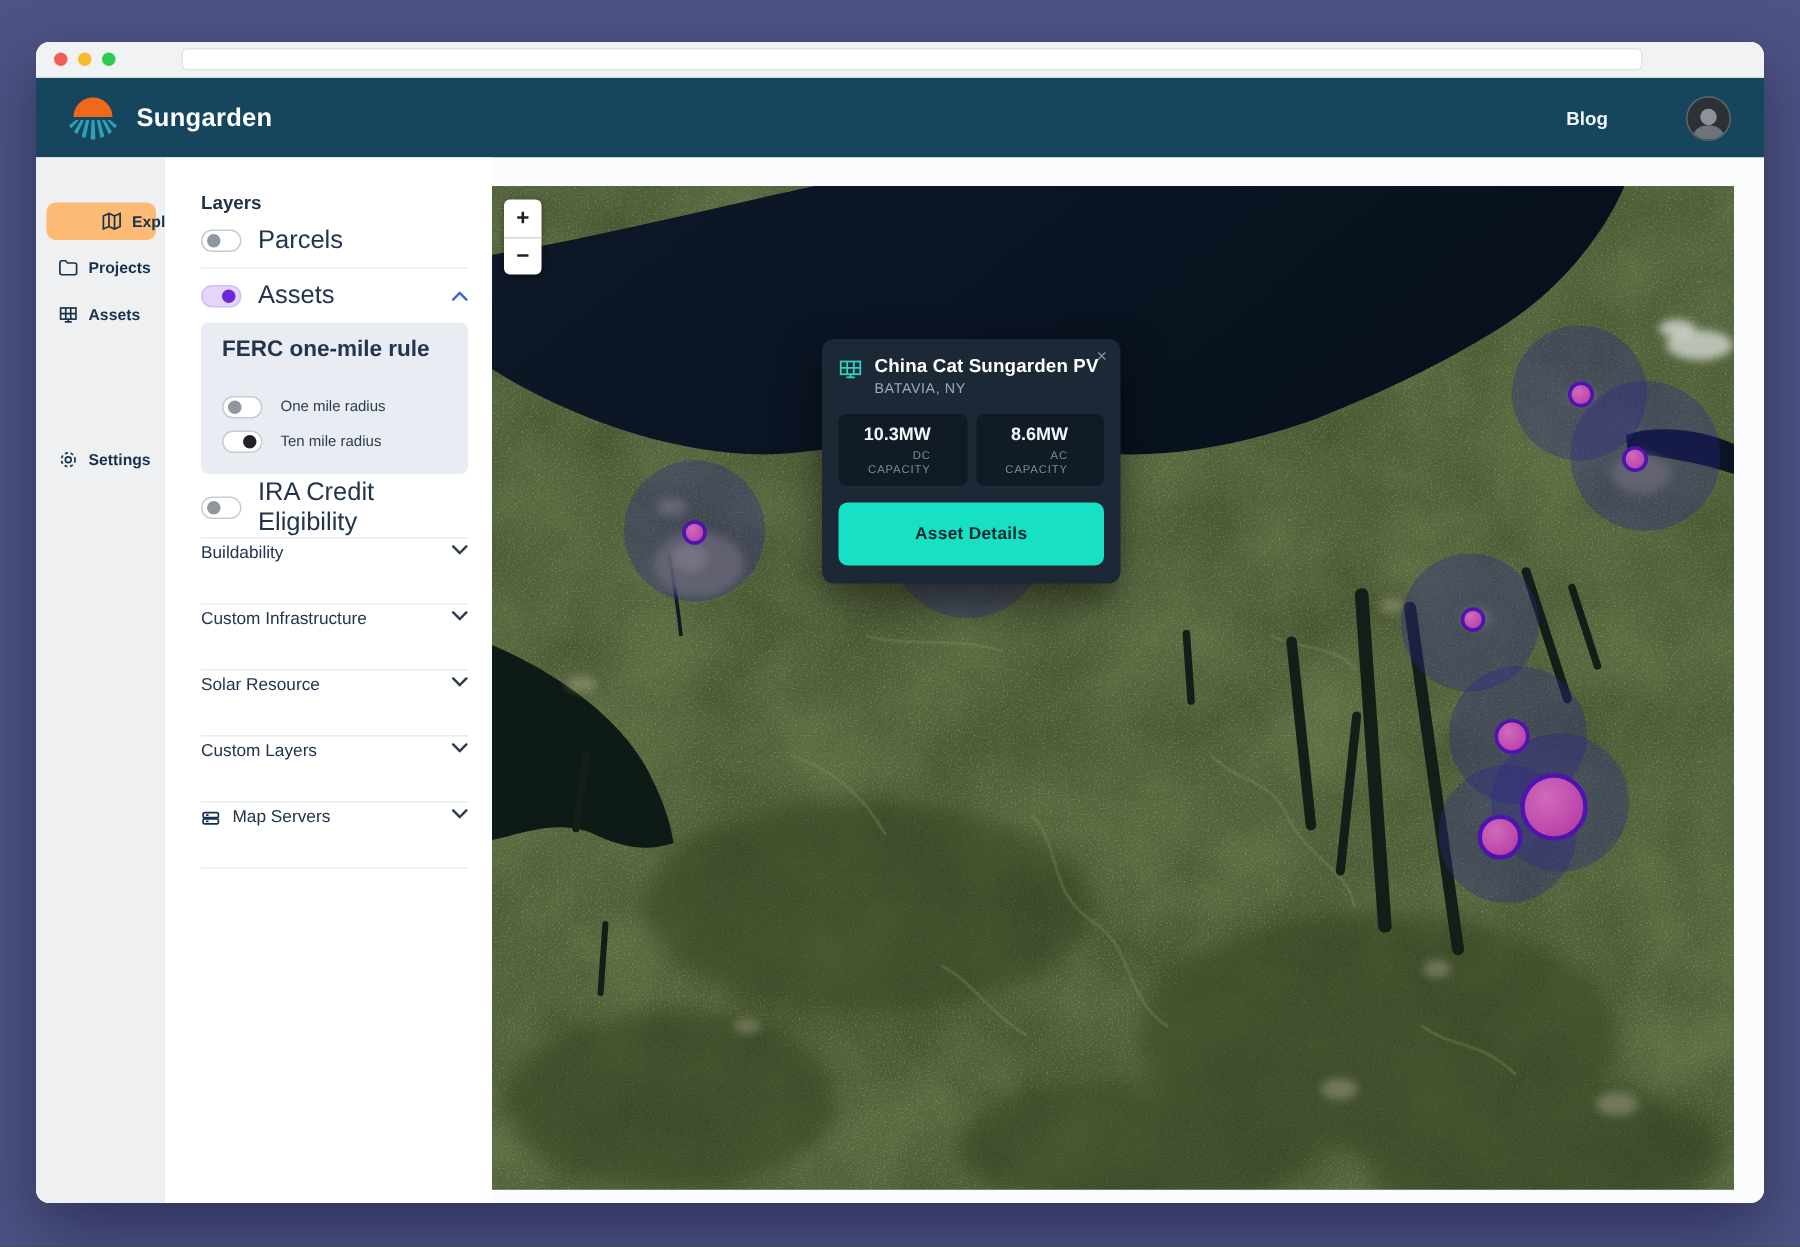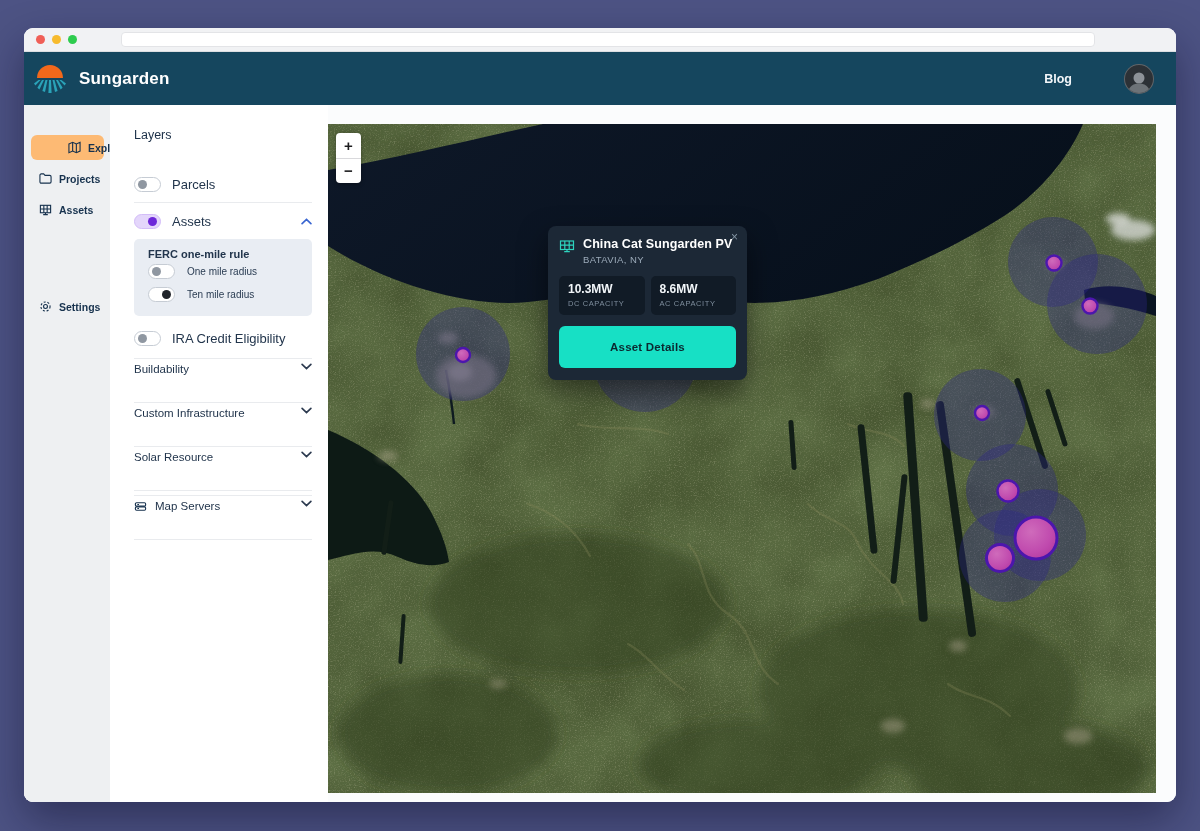--- a/index.html
+++ b/index.html
@@ -23,21 +23,21 @@
   .traffic { display:flex; gap:7px; margin-right:18px; }
   .dot8 { width:9px; height:9px; border-radius:50%; }
   .dot-red{ background:#f05f57; } .dot-yellow{ background:#f7bb2e; } .dot-green{ background:#2ecc4e; }
   .urlbar {
     flex:0 0 auto; width:974px; height:15px; margin-left:26px;
     background:#ffffff; border:1px solid #e3e4e7; border-radius:4px;
   }
   
   .appbar {
     height:53px; background:#15465e; display:flex; align-items:center;
-    padding:0 22px 0 8px; color:#fff;
+    padding:0 22px 0 20px; color:#fff;
   }
   .logo { width:36px; height:32px; display:block; }
   .brand { font-size:17px; font-weight:700; margin-left:11px; letter-spacing:.2px; }
   .appbar-spacer { flex:1; }
   .blog-link { font-size:12.5px; font-weight:600; color:#f2f6f9; margin-right:52px; cursor:pointer; }
   .avatar {
     width:30px; height:30px; border-radius:50%; overflow:hidden; background:#2c3136;
     display:flex; align-items:flex-end; justify-content:center; border:1px solid rgba(255,255,255,.25);
   }
   
@@ -52,40 +52,40 @@
     font-size:10.5px; font-weight:600;
   }
   .nav-item.active { background:#fdba74;padding-left:37px; }
   .nav-item svg { flex:0 0 auto; }
   .nav-gap { height:66px; }
   
   .layers-panel {
     position:absolute; left:86px; top:0; bottom:0; width:218px; background:#ffffff;
     padding:23px 16px 0 24px; color:#1c3048;
   }
-  .layers-title { font-size:12.5px; font-weight:400; margin-bottom:28px; }
+  .layers-title { font-size:12.5px; font-weight:700; margin-bottom:4px; }
   .toggle-row { display:flex; align-items:center; height:28px; }
-  .toggle-row .lbl { margin-left:11px; font-size:13px; font-weight:400; color:#22354c; flex:1; }
+  .toggle-row .lbl { margin-left:11px; font-size:17px; font-weight:400; color:#22354c; flex:1; }
   .divider { height:1px; background:#e9ebee; margin:4px 0; }
   .toggle {
     position:relative; width:27px; height:15px; border-radius:9px;
     background:#ffffff; border:1px solid #c6ccd4; cursor:pointer; flex:0 0 auto;
   }
   .toggle .knob {
     position:absolute; top:2px; left:3px; width:9px; height:9px; border-radius:50%;
     background:#8f97a1; transition:none;
   }
   .toggle.purple.on { background:#e4d6fb; border-color:#d3bdf8; }
   .toggle.purple.on .knob { left:auto; right:3px; background:#6d28d9; }
   .toggle.dark.on { background:#fff; border-color:#c6ccd4; }
   .toggle.dark.on .knob { left:auto; right:3px; background:#20242a; }
   .ferc-panel {
     background:#e9edf3; border-radius:5px; margin:4px 0 6px 0; padding:9px 10px 10px 14px;
   }
-  .ferc-title { font-size:11px; font-weight:600; color:#22354c; margin-bottom:0; }
+  .ferc-title { font-size:15px; font-weight:600; color:#22354c; margin-bottom:19px; }
   .ferc-row { display:flex; align-items:center; height:23px; }
   .ferc-row .lbl { margin-left:12px; font-size:10px; color:#2a3c52; }
   .ira-row { height:32px; }
   .kebab { cursor:pointer; padding:2px; }
   .section-row {
     display:flex; align-items:flex-start; height:35px; cursor:pointer;
   }
   .section-row .lbl { font-size:11.5px; color:#22354c; flex:1; }
   .section-row svg.lead { margin-right:8px; }
   .chev { flex:0 0 auto; }
@@ -114,21 +114,21 @@
   .popup-close {
     position:absolute; top:5px; right:9px; color:#8293a2; font-size:12px; cursor:pointer;
     line-height:1;
   }
   .popup-head { display:flex; align-items:flex-start; gap:8px; }
   .popup-head svg { margin-top:2px; flex:0 0 auto; }
   .popup-title { font-size:12.5px; font-weight:700; letter-spacing:.1px; }
   .popup-loc { font-size:9.5px; color:#9cabba; margin-top:3px; letter-spacing:.4px; }
   .popup-stats { display:flex; gap:6px; margin-top:11px; }
   .stat-card {
-    flex:1; background:#111b26; border-radius:5px; padding:6px 2px 7px 9px;
+    flex:1; background:#111b26; border-radius:5px; padding:6px 24px 7px 9px;text-align:right;
   }
   .stat-value { font-size:12px; font-weight:700; color:#f2f6f9; }
   .stat-label { font-size:7.5px; color:#7e8d9c; letter-spacing:.6px; margin-top:3px; }
   .popup-btn {
     margin-top:11px; height:42px; border-radius:6px; background:#17e0c5;
     display:flex; align-items:center; justify-content:center; cursor:pointer;
     color:#0b2830; font-size:11.5px; font-weight:700; letter-spacing:.2px;
   }
 </style>
 </head>
@@ -270,20 +270,26 @@
       <div class="divider"></div>
 
       <div class="section-row">
         <span class="lbl">Solar Resource</span>
         <svg class="chev" width="11" height="7" viewBox="0 0 10 6" fill="none" stroke="#2c3a4f" stroke-width="1.5" stroke-linecap="round">
             <path d="M1 1 L5 5 L9 1"></path>
           </svg>
       </div>
       <div class="divider"></div>
 
+      <div class="section-row">
+        <span class="lbl">Custom Layers</span>
+        <svg class="chev" width="11" height="7" viewBox="0 0 10 6" fill="none" stroke="#2c3a4f" stroke-width="1.5" stroke-linecap="round">
+            <path d="M1 1 L5 5 L9 1"></path>
+          </svg>
+      </div>
       <div class="divider"></div>
 
       <div class="section-row">
         <svg class="lead" width="13" height="13" viewBox="0 0 14 14" fill="none" stroke="#17324e" stroke-width="1.2">
           <rect x="1.5" y="3" width="11" height="3.6" rx="1.2"></rect>
           <rect x="1.5" y="7.4" width="11" height="3.6" rx="1.2"></rect>
           <path d="M3.6 4.8 L5.4 4.8 M3.6 9.2 L5.4 9.2"></path>
         </svg>
         <span class="lbl">Map Servers</span>
         <svg class="chev" width="11" height="7" viewBox="0 0 10 6" fill="none" stroke="#2c3a4f" stroke-width="1.5" stroke-linecap="round">

